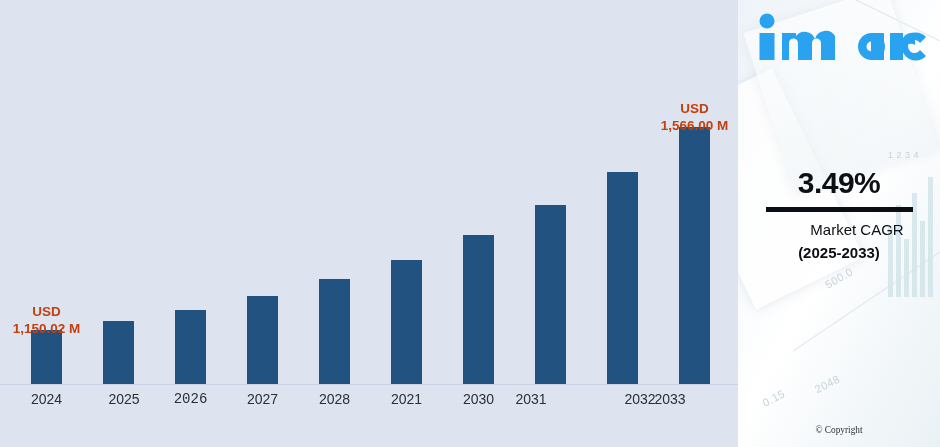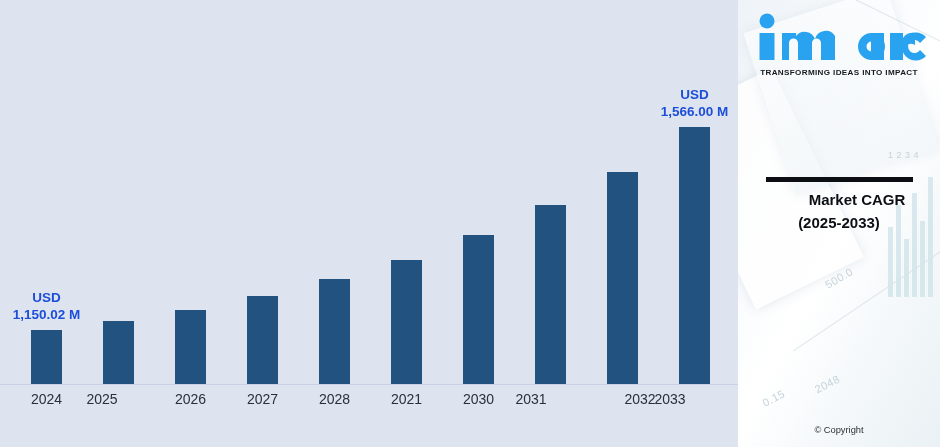--- a/index.html
+++ b/index.html
@@ -37,21 +37,21 @@
     width:31px;
     background:#22527f;
     bottom:63px;
   }
   .xlabel{
     position:absolute;top:391px;width:72px;text-align:center;
     font-size:14px;color:#2a2f39;font-weight:400;
   }
   .value-label{
     position:absolute;text-align:center;width:120px;
-    font-size:13.5px;font-weight:bold;color:#1d4ed8;line-height:1.25;
+    font-size:13.5px;font-weight:bold;color:#c2410c;line-height:1.25;margin-top:14px;
   }
 
   
   .side-panel{
     position:absolute;left:738px;top:0;width:202px;height:447px;
     background:
       linear-gradient(118deg, #eef3f8 0%, #f7fafc 28%, #ffffff 52%, #f4f8fa 74%, #eaf1f4 100%);
     overflow:hidden;
   }
   
@@ -87,47 +87,47 @@
     position:absolute;left:0;top:168px;width:202px;text-align:center;
   }
   .cagr-value{
     font-size:30px;font-weight:bold;color:#0c0f13;line-height:1;
     letter-spacing:-0.5px;
   }
   .cagr-rule{
     width:147px;height:5px;background:#0b0e12;margin:9px auto 7px auto;
   }
   .cagr-label{
-    font-size:15px;font-weight:bold;color:#0c0f13;line-height:1.5;padding-left:36px;
+    font-size:15px;font-weight:normal;color:#0c0f13;line-height:1.5;padding-left:36px;
   }
   .cagr-period{
     font-size:15px;font-weight:bold;color:#0c0f13;line-height:1.4;
   }
 
   .copyright{
     position:absolute;left:0;bottom:9px;width:202px;text-align:center;
-    font-size:9.3px;color:#2b3138;line-height:1.5;
+    font-size:9.3px;color:#2b3138;line-height:1.5;font-family:Liberation Serif, serif;
   }
 </style>
 </head>
 <body>
 
 <div class="page">
 
   <div class="chart-panel">
 
 
     <div class="plot" id="plot">
       <div class="baseline"></div>
     <div class="bar" title="2024: 1150.02 USD Million" style="left: 31px; top: 330px; height: 54px; bottom: auto; background: rgb(34, 82, 127);"></div>
         <div class="xlabel" style="left: 10.5px;">2024</div>
         <div class="bar" title="2025: 1190.16 USD Million" style="left: 103px; top: 321px; height: 63px; bottom: auto; background: rgb(34, 82, 127);"></div>
-        <div class="xlabel" style="left: 66px;">2025</div>
+        <div class="xlabel" style="left: 88px;">2025</div>
         <div class="bar" title="2026: 1231.69 USD Million" style="left: 175px; top: 310px; height: 74px; bottom: auto; background: rgb(34, 82, 127);"></div>
-        <div class="xlabel" style="left: 154.5px;">2026</div>
+        <div class="xlabel" style="left: 154.5px; font-family: Liberation Mono, monospace;">2026</div>
         <div class="bar" title="2027: 1274.68 USD Million" style="left: 247px; top: 296px; height: 88px; bottom: auto; background: rgb(34, 82, 127);"></div>
         <div class="xlabel" style="left: 226.5px;">2027</div>
         <div class="bar" title="2028: 1319.17 USD Million" style="left: 319px; top: 279px; height: 105px; bottom: auto; background: rgb(34, 82, 127);"></div>
         <div class="xlabel" style="left: 298.5px;">2028</div>
         <div class="bar" title="2029: 1365.21 USD Million" style="left: 391px; top: 260px; height: 124px; bottom: auto; background: rgb(34, 82, 127);"></div>
         <div class="xlabel" style="left: 370.5px;">2021</div>
         <div class="bar" title="2030: 1412.85 USD Million" style="left: 463px; top: 235px; height: 149px; bottom: auto; background: rgb(34, 82, 127);"></div>
         <div class="xlabel" style="left: 442.5px;">2030</div>
         <div class="bar" title="2031: 1462.16 USD Million" style="left: 535px; top: 205px; height: 179px; bottom: auto; background: rgb(34, 82, 127);"></div>
         <div class="xlabel" style="left: 495px;">2031</div>
@@ -170,24 +170,24 @@
     <div class="logo-block">
       <svg class="logo-mark" width="178" height="56" viewBox="0 0 178 56" aria-hidden="true">
         <circle cx="17" cy="11" r="7.5" fill="#29a3ef"></circle>
         <rect x="9.5" y="23" width="15" height="27" fill="#29a3ef"></rect>
         <path d="M32 50 V23 h14 v3 a11 11 0 0 1 19 3 a11 11 0 0 1 20 -3 V50 h-14 V33 a4.5 4.5 0 0 0 -9 0 V50 h-14 V33 a4.5 4.5 0 0 0 -9 0 V50 z" fill="#29a3ef"></path>
         <path d="M108 36.5 a13.5 13.5 0 1 1 13.5 13.5 a13.5 13.5 0 0 1 -13.5 -13.5 z M116.5 36.5 a5 5 0 1 0 5 -5 a5 5 0 0 0 -5 5 z" fill="#29a3ef"></path>
         <rect x="121" y="23" width="13" height="27" fill="#29a3ef"></rect>
         <path d="M140 50 V23 h13 v5 a11 11 0 0 1 12 -5 v12 a8 8 0 0 0 -12 7 V50 z" fill="#29a3ef"></path>
         <path d="M176 27 a14 14 0 1 0 0 19 l-6 -6 a6.5 6.5 0 1 1 0 -7 z" fill="#29a3ef"></path>
       </svg>
-      <div class="logo-tag">TRANSFORMING IDEAS INTO IMPACT</div>
     </div>
 
     <div class="cagr-block">
+      <div class="cagr-value">3.49%</div>
       <div class="cagr-rule"></div>
       <div class="cagr-label">Market CAGR</div>
       <div class="cagr-period">(2025-2033)</div>
     </div>
 
     <div class="copyright">
       <div>© Copyright</div>
     </div>
   </div>
 

